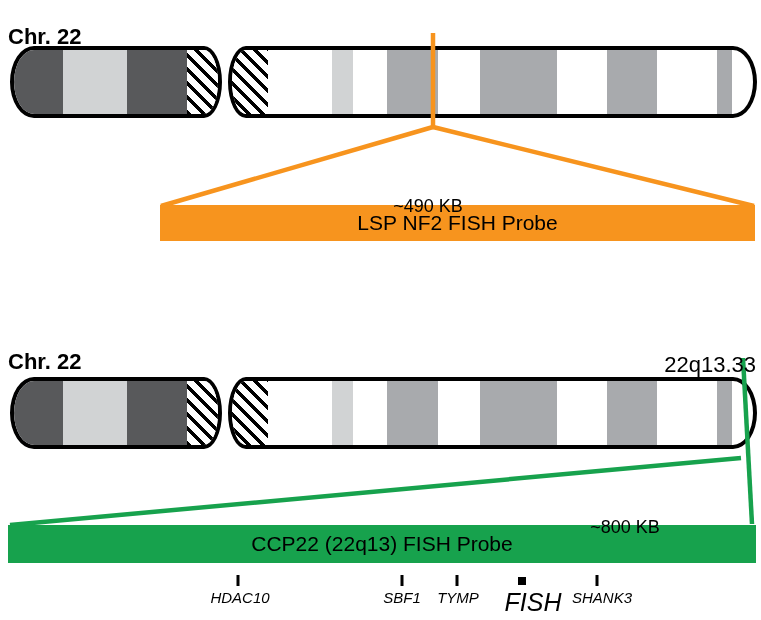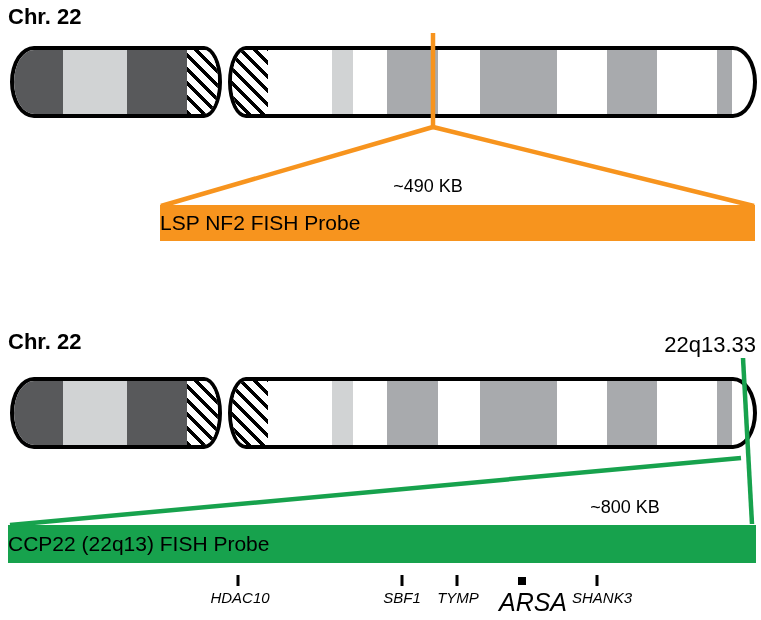--- a/index.html
+++ b/index.html
@@ -1,33 +1,33 @@
 <!DOCTYPE html>
 <html><head>
 <meta charset="utf-8">
 <style>
   html,body{margin:0;padding:0;background:#ffffff;}
   #canvas{
     position:relative;width:761px;height:620px;background:#ffffff;
     font-family:"Liberation Sans", sans-serif;overflow:hidden;
   }
-  .abs{position:absolute;}
+  .abs{position:absolute;margin-top:20px;}
   .chr-title{font-size:22px;font-weight:bold;color:#000;white-space:nowrap;}
   .locus-label{font-size:22px;color:#000;white-space:nowrap;}
   .kb-label{font-size:18px;color:#000;white-space:nowrap;transform:translateX(-50%);}
   
   .chromosome{position:absolute;left:10px;width:747px;height:72px;}
   .arm{position:absolute;top:0;height:72px;border:4px solid #000;background:#fff;overflow:hidden;box-sizing:border-box;}
   .p-arm{left:0;width:212px;border-radius:24px 18px 18px 24px / 36px 36px 36px 36px;}
   .q-arm{left:218px;width:529px;border-radius:18px 24px 24px 18px / 36px 36px 36px 36px;}
   .bands{position:absolute;left:0;top:0;right:0;bottom:0;}
   .band{position:absolute;top:0;height:100%;}
   .hatch{background:repeating-linear-gradient(45deg,#000 0,#000 3.5px,#fff 3.5px,#fff 10px);}
   
-  .probe-bar{position:absolute;display:flex;align-items:center;
+  .probe-bar{position:absolute;display:flex;align-items:center;justify-content:center;
     font-size:21px;color:#000;}
   .probe-bar.orange-bar{left:160px;top:205px;width:595px;height:36px;}
   .probe-bar.green-bar{left:8px;top:525px;width:748px;height:38px;}
   
   .gene-row{position:absolute;left:0;width:761px;height:50px;}
   .marker{position:absolute;background:#000;transform:translateX(-50%);}
   .marker.tick{width:3px;height:11px;top:0;}
   .marker.square{width:8px;height:8px;top:2px;}
   .marker.bar{width:116px;height:8px;top:2px;}
   .gene-label{position:absolute;transform:translateX(-50%);font-style:italic;
@@ -104,21 +104,21 @@
   </div>
 
   <div class="gene-row layer-text" style="top:575px;">
       <div class="marker tick" style="left: 238px;"></div>
       <div class="gene-label" style="left: 240px; text-align: center;">HDAC10</div>
       <div class="marker tick" style="left: 402px;"></div>
       <div class="gene-label" style="left: 402px;">SBF1</div>
       <div class="marker tick" style="left: 457px;"></div>
       <div class="gene-label" style="left: 458px;">TYMP</div>
       <div class="marker square" style="left: 522px;"></div>
-      <div class="gene-label big" style="left: 533px; top: 13px;">ARSA</div>
+      <div class="gene-label big" style="left: 533px; top: 13px;">FISH</div>
       <div class="marker tick" style="left: 597px;"></div>
       <div class="gene-label" style="left: 602px;">SHANK3</div>
     </div>
 
   <svg class="overlay" width="761" height="620">
     <line x1="433" y1="33" x2="433" y2="127" stroke-width="4.5" stroke="#F7941E"></line>
     <line x1="433" y1="127" x2="161" y2="206" stroke-width="4.5" stroke="#F7941E"></line>
     <line x1="433" y1="127" x2="754" y2="206" stroke-width="4.5" stroke="#F7941E"></line>
     <line x1="743" y1="358" x2="752" y2="524" stroke-width="4.5" stroke="#17A24D"></line>
     <line x1="10" y1="525" x2="741" y2="458" stroke-width="4.5" stroke="#17A24D"></line>

